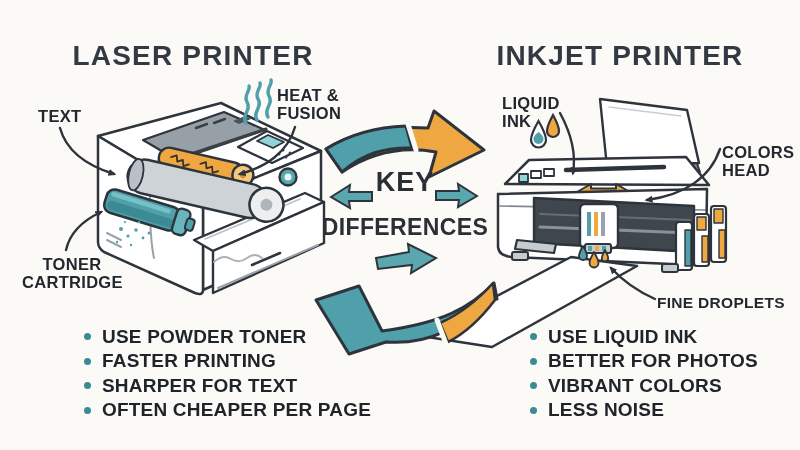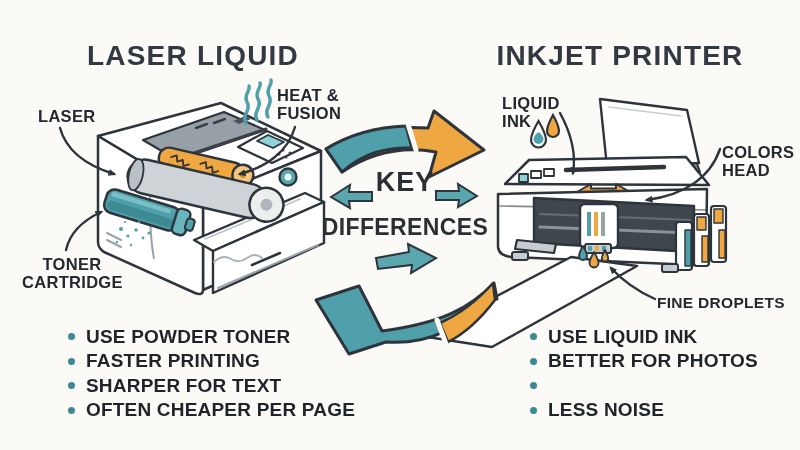--- a/index.html
+++ b/index.html
@@ -186,24 +186,24 @@
     <g fill="none" stroke="#2e343b" stroke-width="2.4" stroke-linecap="round">
       <path d="M60,128 C66,150 85,165 114,174" marker-end="url(#ah)"></path>
       <path d="M295,127 C288,152 266,167 240,174" marker-end="url(#ah)"></path>
       <path d="M66,250 C70,232 84,220 101,212" marker-end="url(#ah)"></path>
       <path d="M560,113 C572,135 576,155 573,173" marker-end="url(#ah)"></path>
       <path d="M720,149 C710,178 684,195 647,200" marker-end="url(#ah)"></path>
       <path d="M655,299 C637,291 622,280 611,268" marker-end="url(#ah)"></path>
     </g>
   </svg>
 
-  <div class="txt title" style="left:63px; top:40px; width:260px;">LASER LIQUID</div>
+  <div class="txt title" style="left:63px; top:40px; width:260px;">LASER PRINTER</div>
   <div class="txt title" style="left:490px; top:40px; width:260px;">INKJET PRINTER</div>
 
-  <div class="txt lbl" style="left:38px; top:107px;">LASER</div>
+  <div class="txt lbl" style="left:38px; top:107px;">TEXT</div>
 
   <div class="txt lbl" style="left:277px; top:86px;">
     <div>HEAT &amp;</div>
     <div>FUSION</div>
   </div>
 
   <div class="txt lbl" style="left:22px; top:255px; width:100px; text-align:center;">
     <div>TONER</div>
     <div>CARTRIDGE</div>
   </div>
@@ -216,21 +216,21 @@
   <div class="txt lbl" style="left:722px; top:143px;">
     <div>COLORS</div>
     <div>HEAD</div>
   </div>
 
   <div class="txt lbl" style="left:657px; top:294px; font-size:15.5px;text-align:right;">FINE DROPLETS</div>
 
   <div class="txt key1" style="left:345px; top:167px; width:120px;">KEY</div>
   <div class="txt key2" style="left:318px; top:215px; width:174px;">DIFFERENCES</div>
 
-  <ul class="blist" style="left:68px; top:327px;">
+  <ul class="blist" style="left:84px; top:327px;">
     <li>
         <span class="dot"></span>
         <span>USE POWDER TONER</span>
       </li>
     <li>
         <span class="dot"></span>
         <span>FASTER PRINTING</span>
       </li>
     <li>
         <span class="dot"></span>
@@ -246,20 +246,21 @@
     <li>
         <span class="dot"></span>
         <span>USE LIQUID INK</span>
       </li>
     <li>
         <span class="dot"></span>
         <span>BETTER FOR PHOTOS</span>
       </li>
     <li>
         <span class="dot"></span>
+        <span>VIBRANT COLORS</span>
       </li>
     <li>
         <span class="dot"></span>
         <span>LESS NOISE</span>
       </li>
   </ul>
 
 </div>
 
 </body></html>

